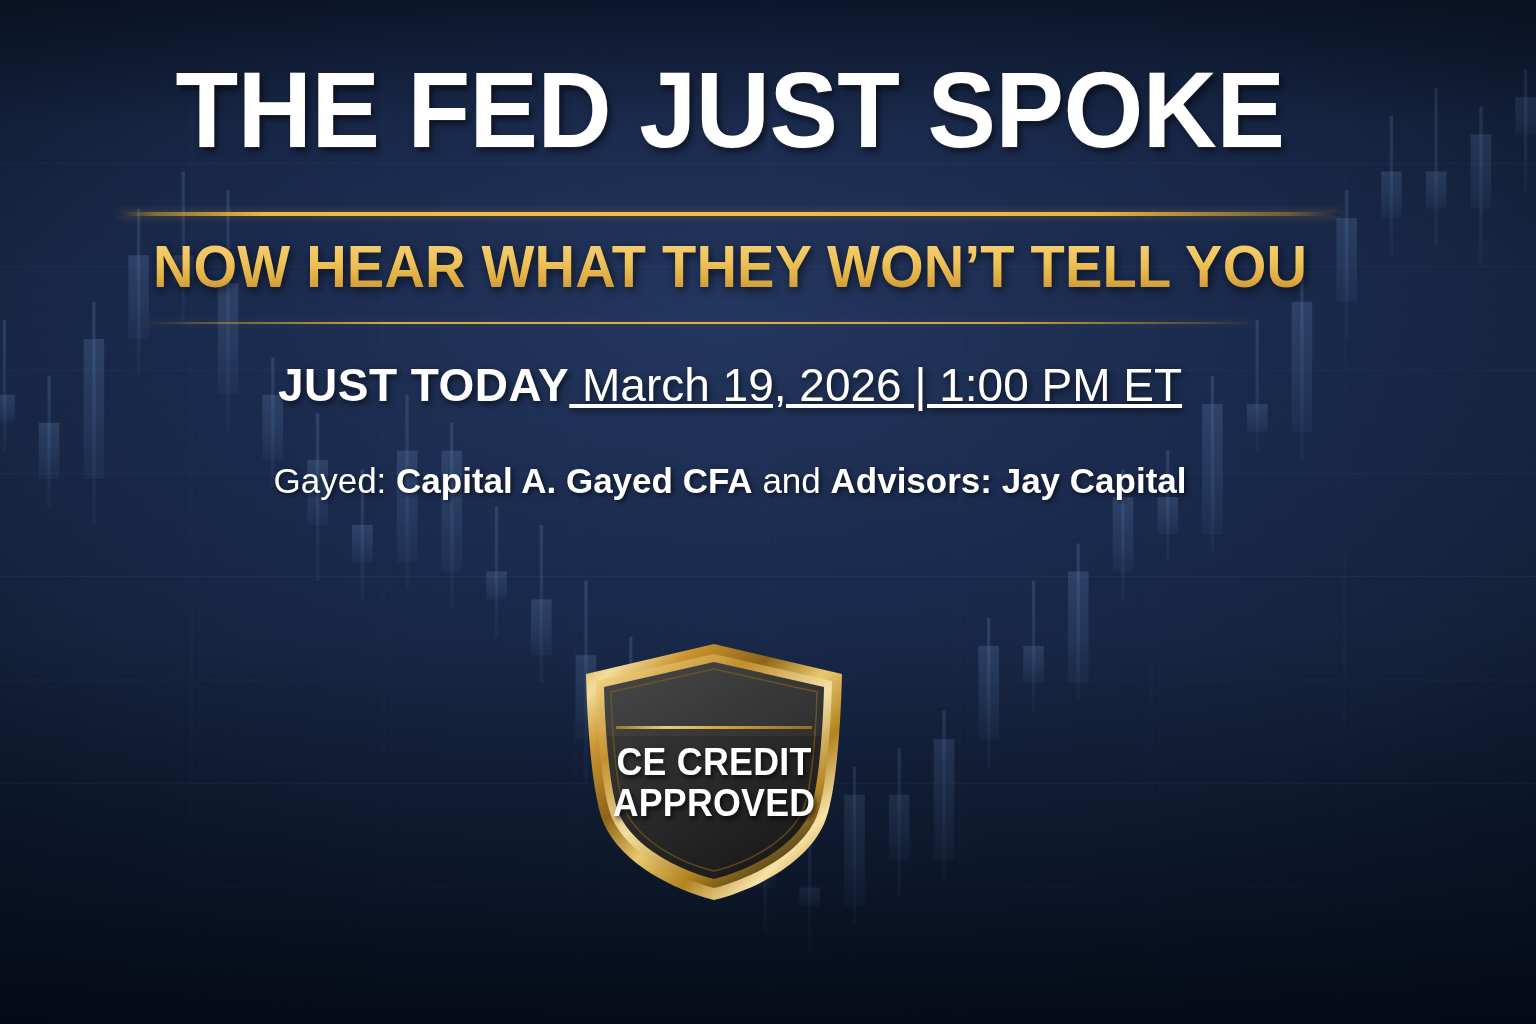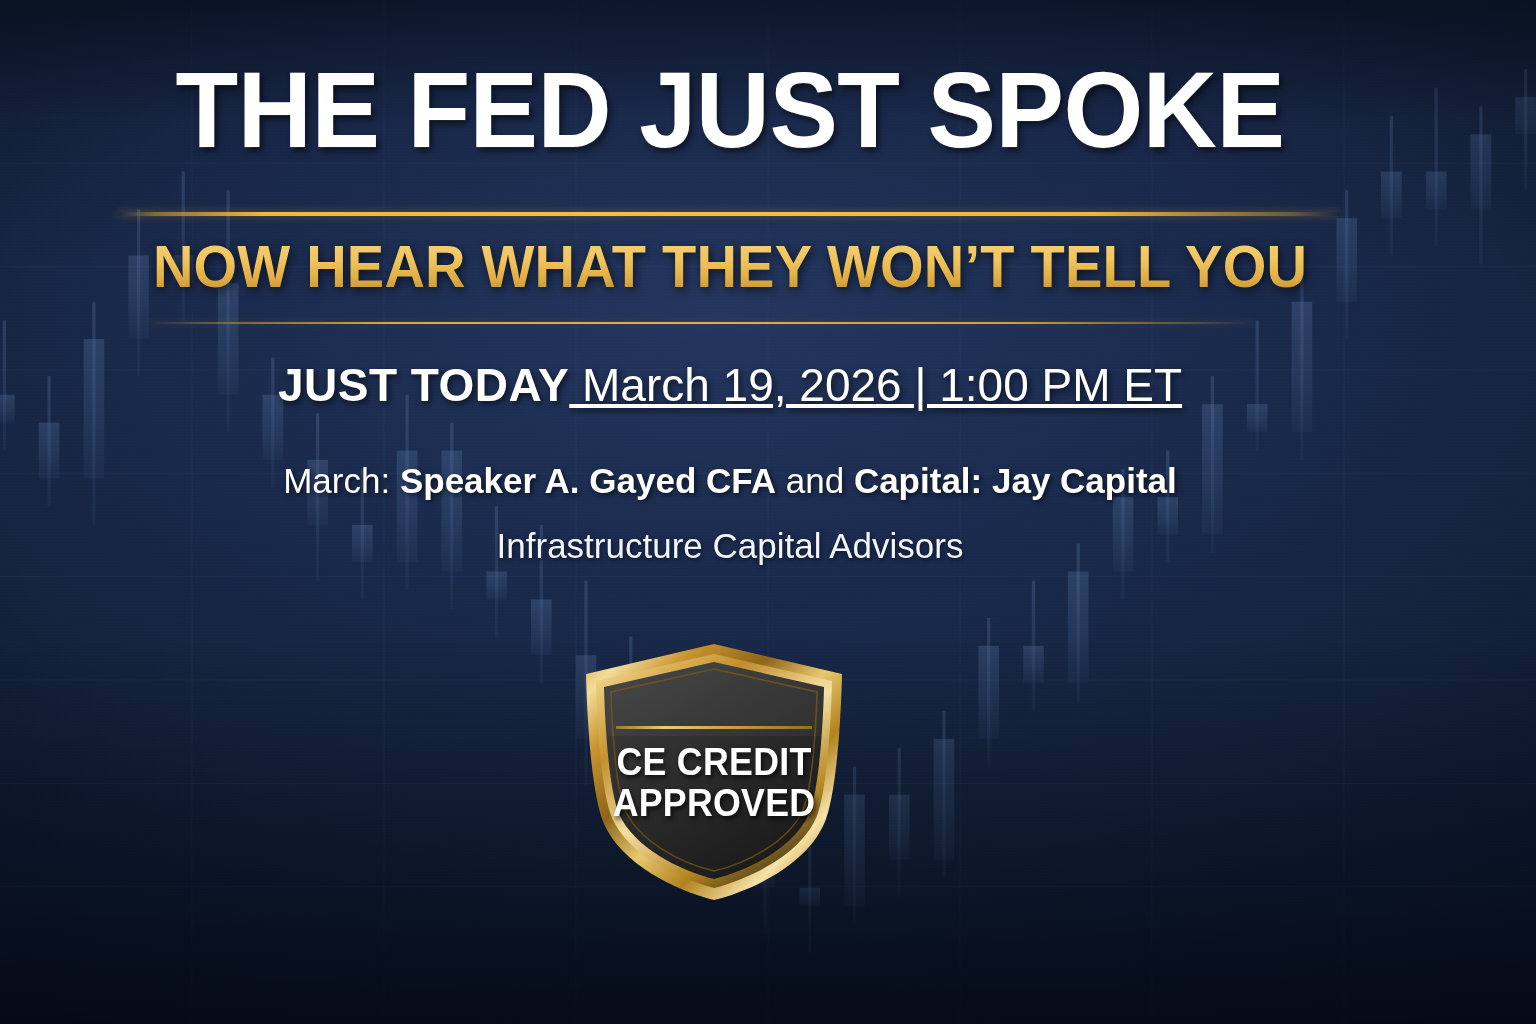--- a/index.html
+++ b/index.html
@@ -331,23 +331,22 @@
     <div class="headline">THE FED JUST SPOKE</div>
 
     <div class="divider divider-top"></div>
 
     <div class="subhead">NOW HEAR WHAT THEY WON’T TELL YOU</div>
 
     <div class="divider divider-bottom"></div>
 
     <div class="dateline"><span class="strong">JUST TODAY</span><span class="rest"> March 19, 2026 | 1:00 PM ET</span></div>
 
-    <div class="hostline"><span class="lbl">March:</span><span class="lbl"> </span><span class="nm">Speaker A. Gayed CFA</span><span class="lbl"> </span><span class="lbl">and</span><span class="lbl"> </span><span class="nm">Capital:</span><span class="nm"> </span><span class="nm">Jay Capital</span></div>
-
-    <div class="orgline">Infrastructure Capital Advisors</div>
+    <div class="hostline"><span class="lbl">Gayed:</span><span class="lbl"> </span><span class="nm">Capital A. Gayed CFA</span><span class="lbl"> </span><span class="lbl">and</span><span class="lbl"> </span><span class="nm">Advisors:</span><span class="nm"> </span><span class="nm">Jay Capital</span></div>
+
 
     <div class="badge">
       <svg width="272" height="266" viewBox="0 0 272 266">
         <defs>
           <linearGradient id="goldEdge" x1="0" y1="0" x2="1" y2="1">
             <stop offset="0%" stop-color="#d8a63f"></stop>
             <stop offset="10%" stop-color="#f3dd9a"></stop>
             <stop offset="22%" stop-color="#c9932f"></stop>
             <stop offset="38%" stop-color="#8f6418"></stop>
             <stop offset="52%" stop-color="#e8c86e"></stop>

